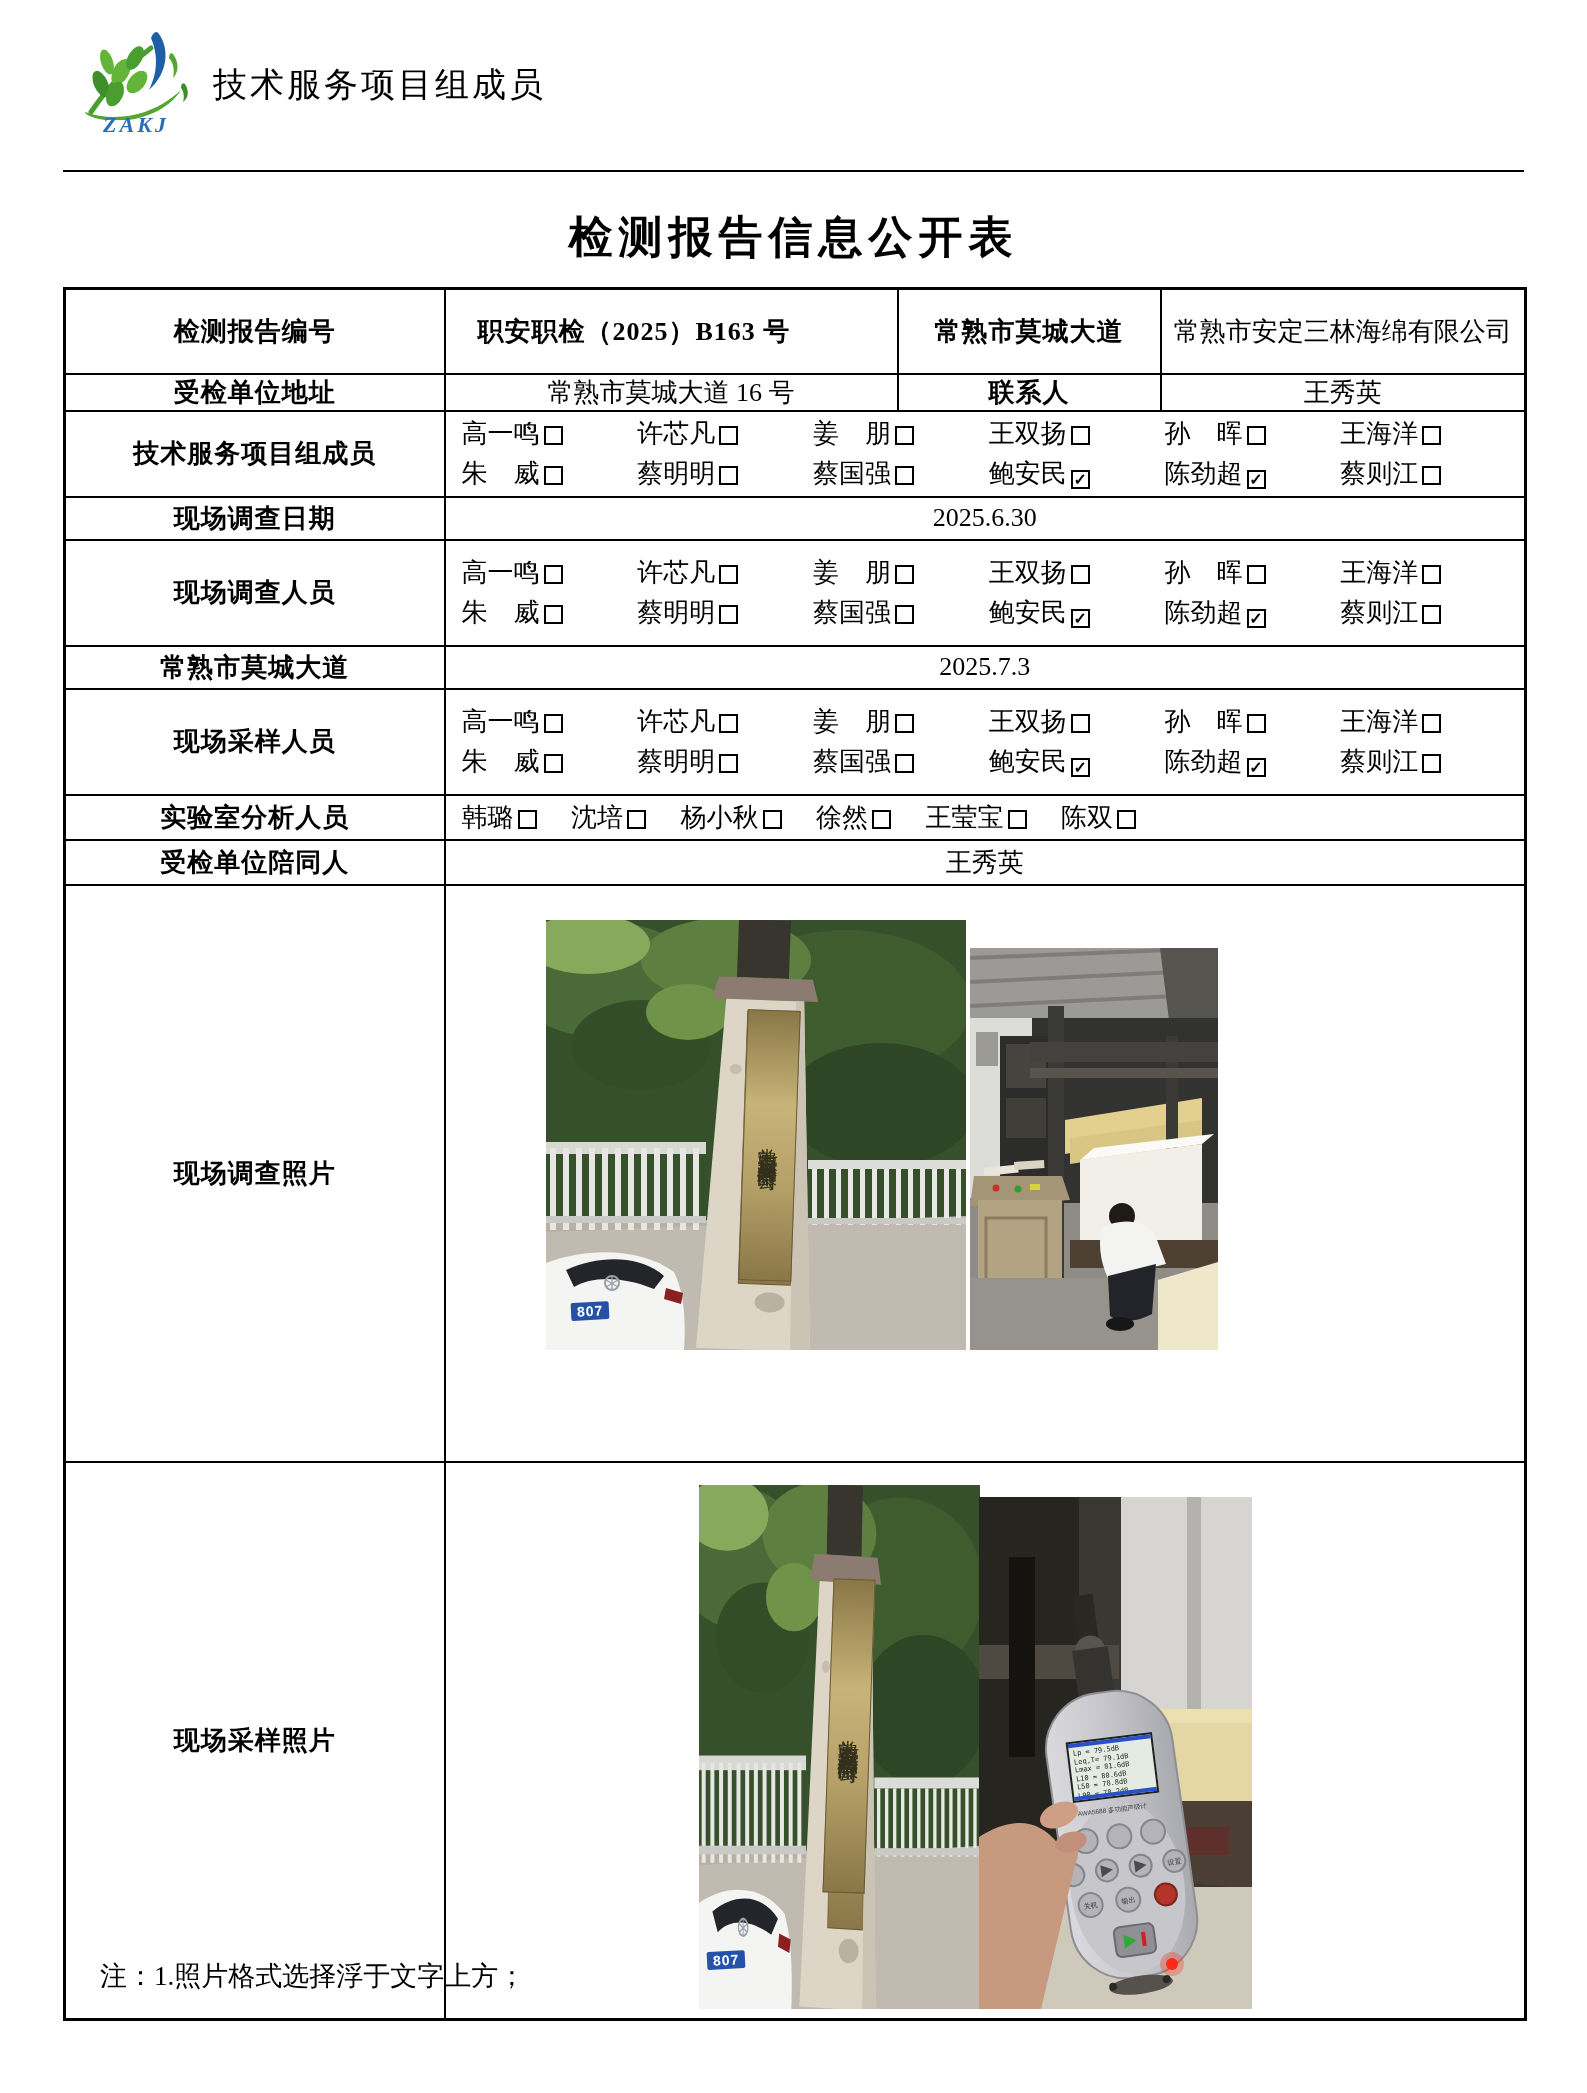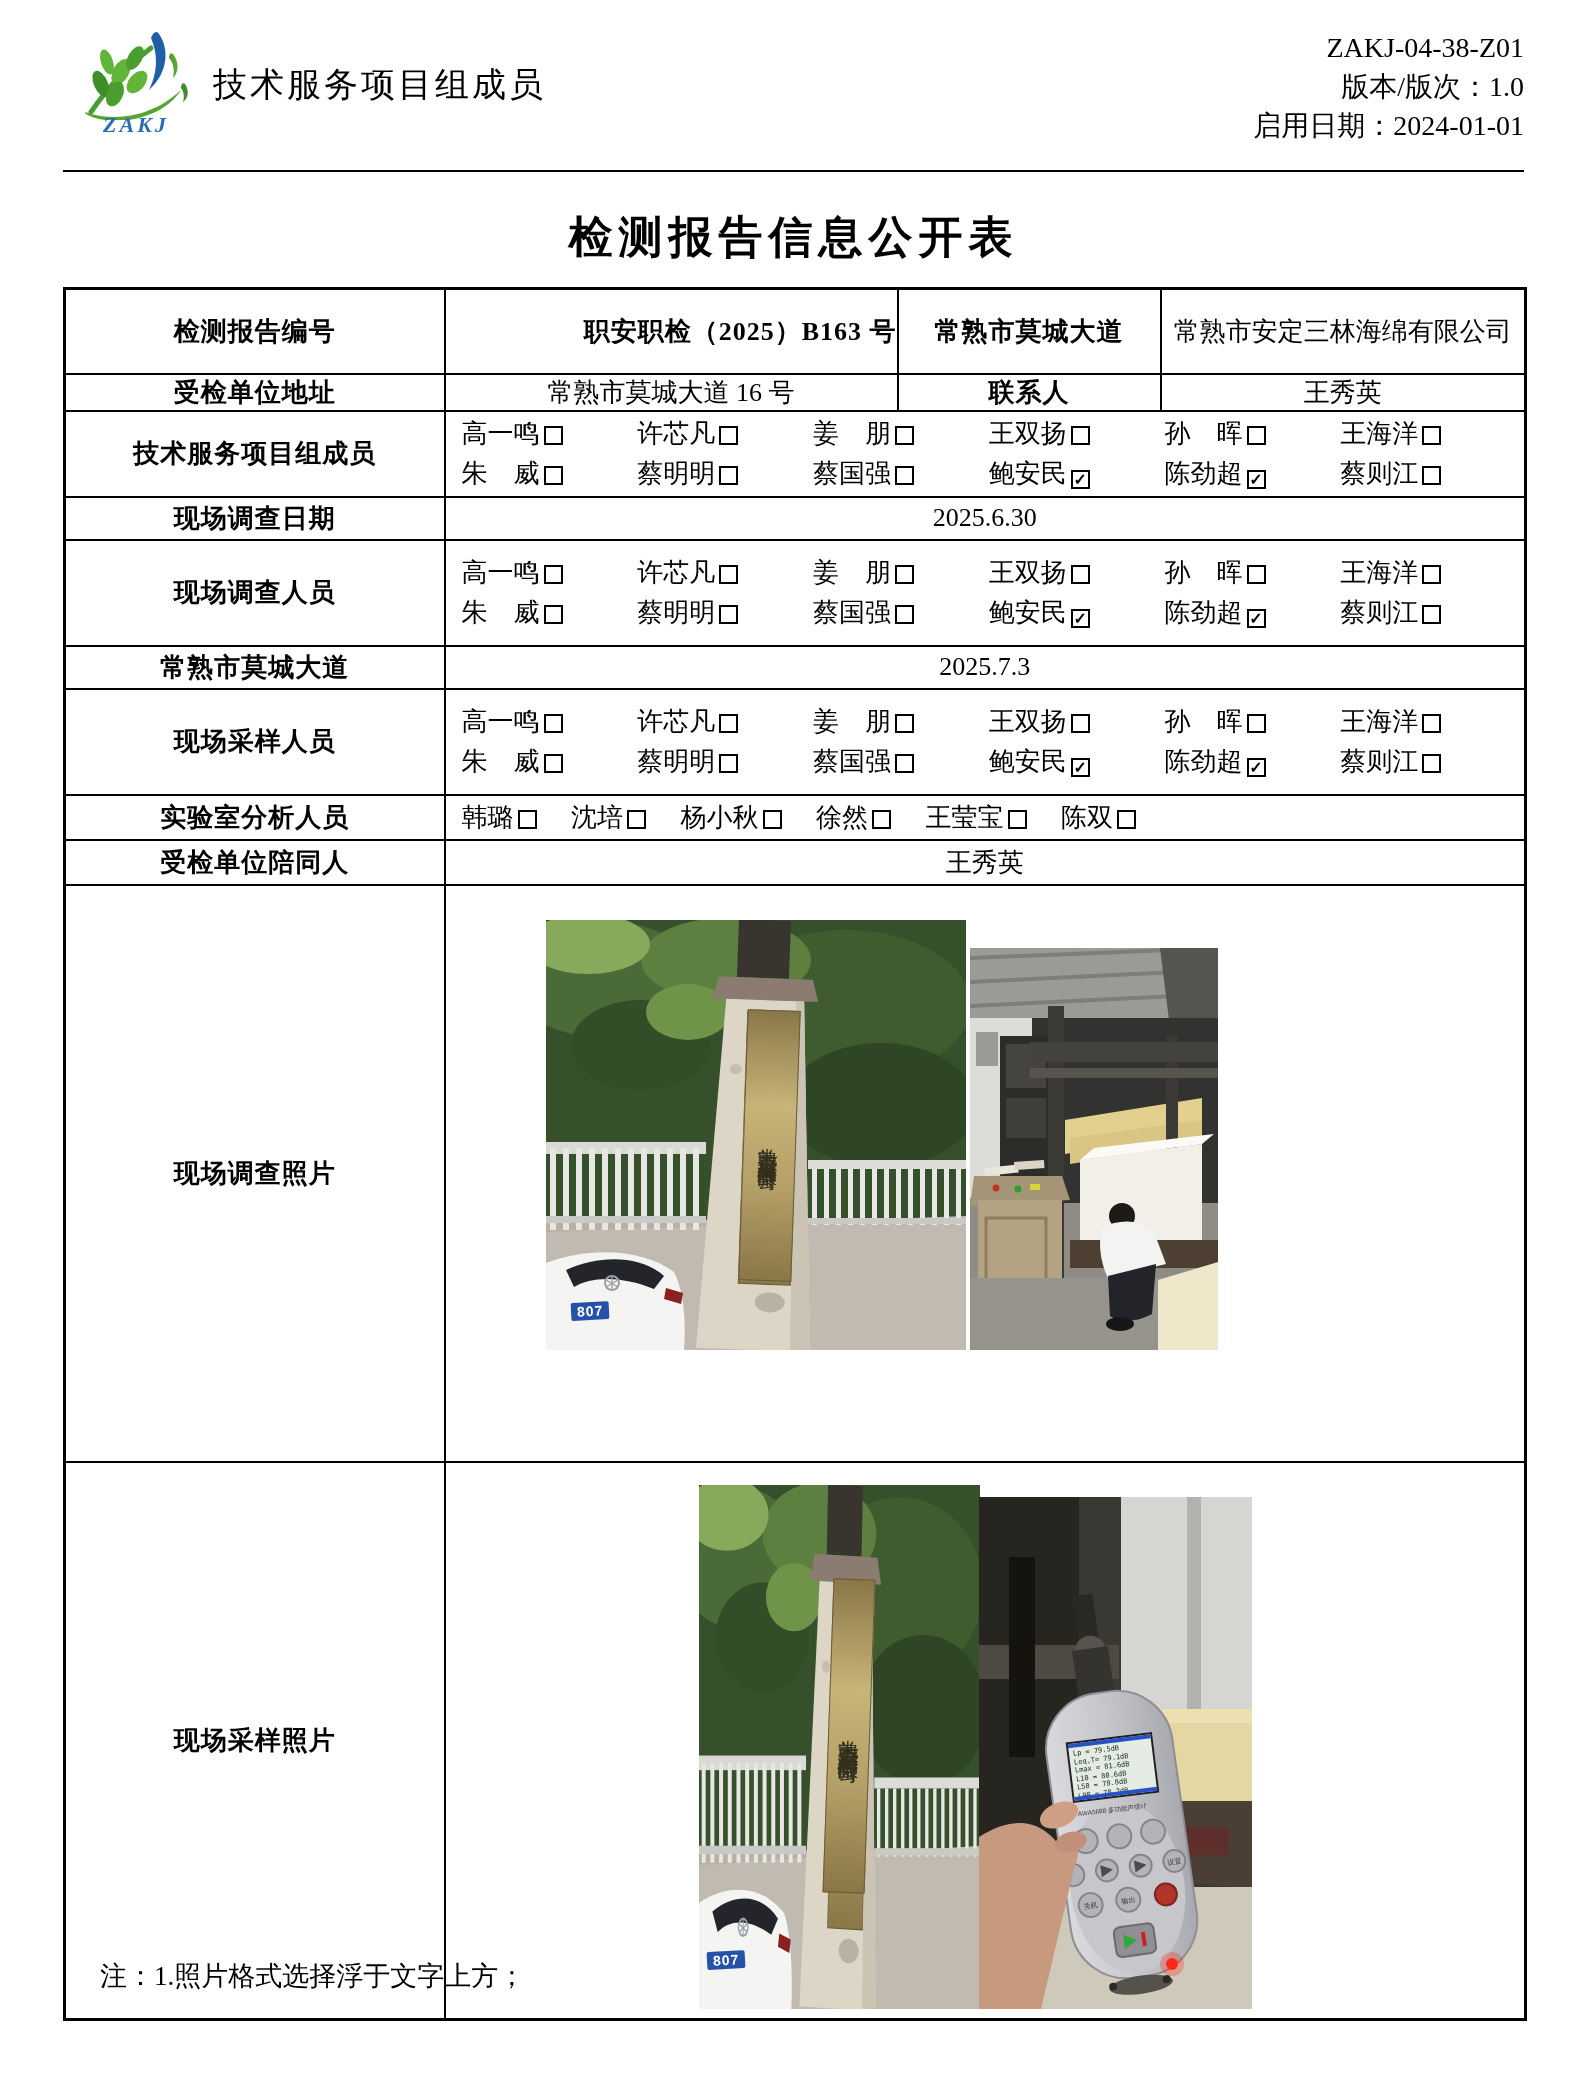--- a/index.html
+++ b/index.html
@@ -24,21 +24,21 @@
 
   
   .info-table { position:absolute; left:63px; top:287px; width:1461px;
                 border-collapse:collapse; table-layout:fixed; border:3px solid #000; }
   .info-table td { border:2px solid #000; vertical-align:middle; font-size:26px; overflow:hidden; }
   tr.h85 { height:85px; } tr.h40 { height:32px; } tr.h43 { height:43px; }
   tr.h87 { height:106px; } tr.h45 { height:45px; }
   tr.hp1 { height:577px; } tr.hp2 { height:558px; }
   td.label { font-weight:bold; text-align:center; letter-spacing:1px; }
   td.value { text-align:center; }
-  td.value-left { text-align:right; padding-left:32px; font-weight:bold; letter-spacing:1px; }
+  td.value-left { text-align:left; padding-left:32px; font-weight:bold; letter-spacing:1px; }
   td.names-cell { padding:2px 8px 2px 16px; }
   .names-line { display:grid; grid-template-columns:repeat(6,1fr); align-items:center; height:40px; }
   .person { white-space:nowrap; }
   .checkbox { display:inline-block; width:19px; height:19px; border:2px solid #000;
               margin-left:4px; vertical-align:-3px; text-align:center;
               line-height:16px; font-size:16px; font-weight:bold; }
   td.lab-cell { padding-left:16px; }
   td.lab-cell .person { margin-right:28px; }
 
   
@@ -112,25 +112,20 @@
         <ellipse cx="58" cy="30" rx="7" ry="13" fill="#4a9e2f" transform="rotate(30 58 30)"></ellipse>
         <ellipse cx="60" cy="54" rx="8" ry="13" fill="#63b53a" transform="rotate(40 60 54)"></ellipse>
         <path d="M82,6 C92,20 92,44 72,62 C82,42 80,24 74,10 C76,4 80,2 82,6 Z" fill="#1f5fa8"></path>
         <path d="M96,26 C102,34 102,44 96,50 C98,42 96,34 92,30 C92,26 94,24 96,26 Z" fill="#55a630"></path>
         <path d="M8,84 C36,94 74,90 104,62 C88,88 48,98 18,90 C12,88 8,86 8,84 Z" fill="#55a630"></path>
         <path d="M108,56 C112,62 112,70 106,74 C108,68 106,62 104,60 C104,56 106,54 108,56 Z" fill="#3e8e2a"></path>
       </svg>
       <div class="logo-text">ZAKJ</div>
     </div>
     <div class="company-name">技术服务项目组成员</div>
-    <div class="doc-meta">
-      <div>ZAKJ-04-38-Z01</div>
-      <div>版本/版次：1.0</div>
-      <div>启用日期：2024-01-01</div>
-    </div>
   </header>
   <div class="header-rule"></div>
 
   <h1 class="doc-title">检测报告信息公开表</h1>
 
   <table class="info-table">
     <colgroup>
         <col style="width:380px">
         <col style="width:453px">
         <col style="width:263px">

